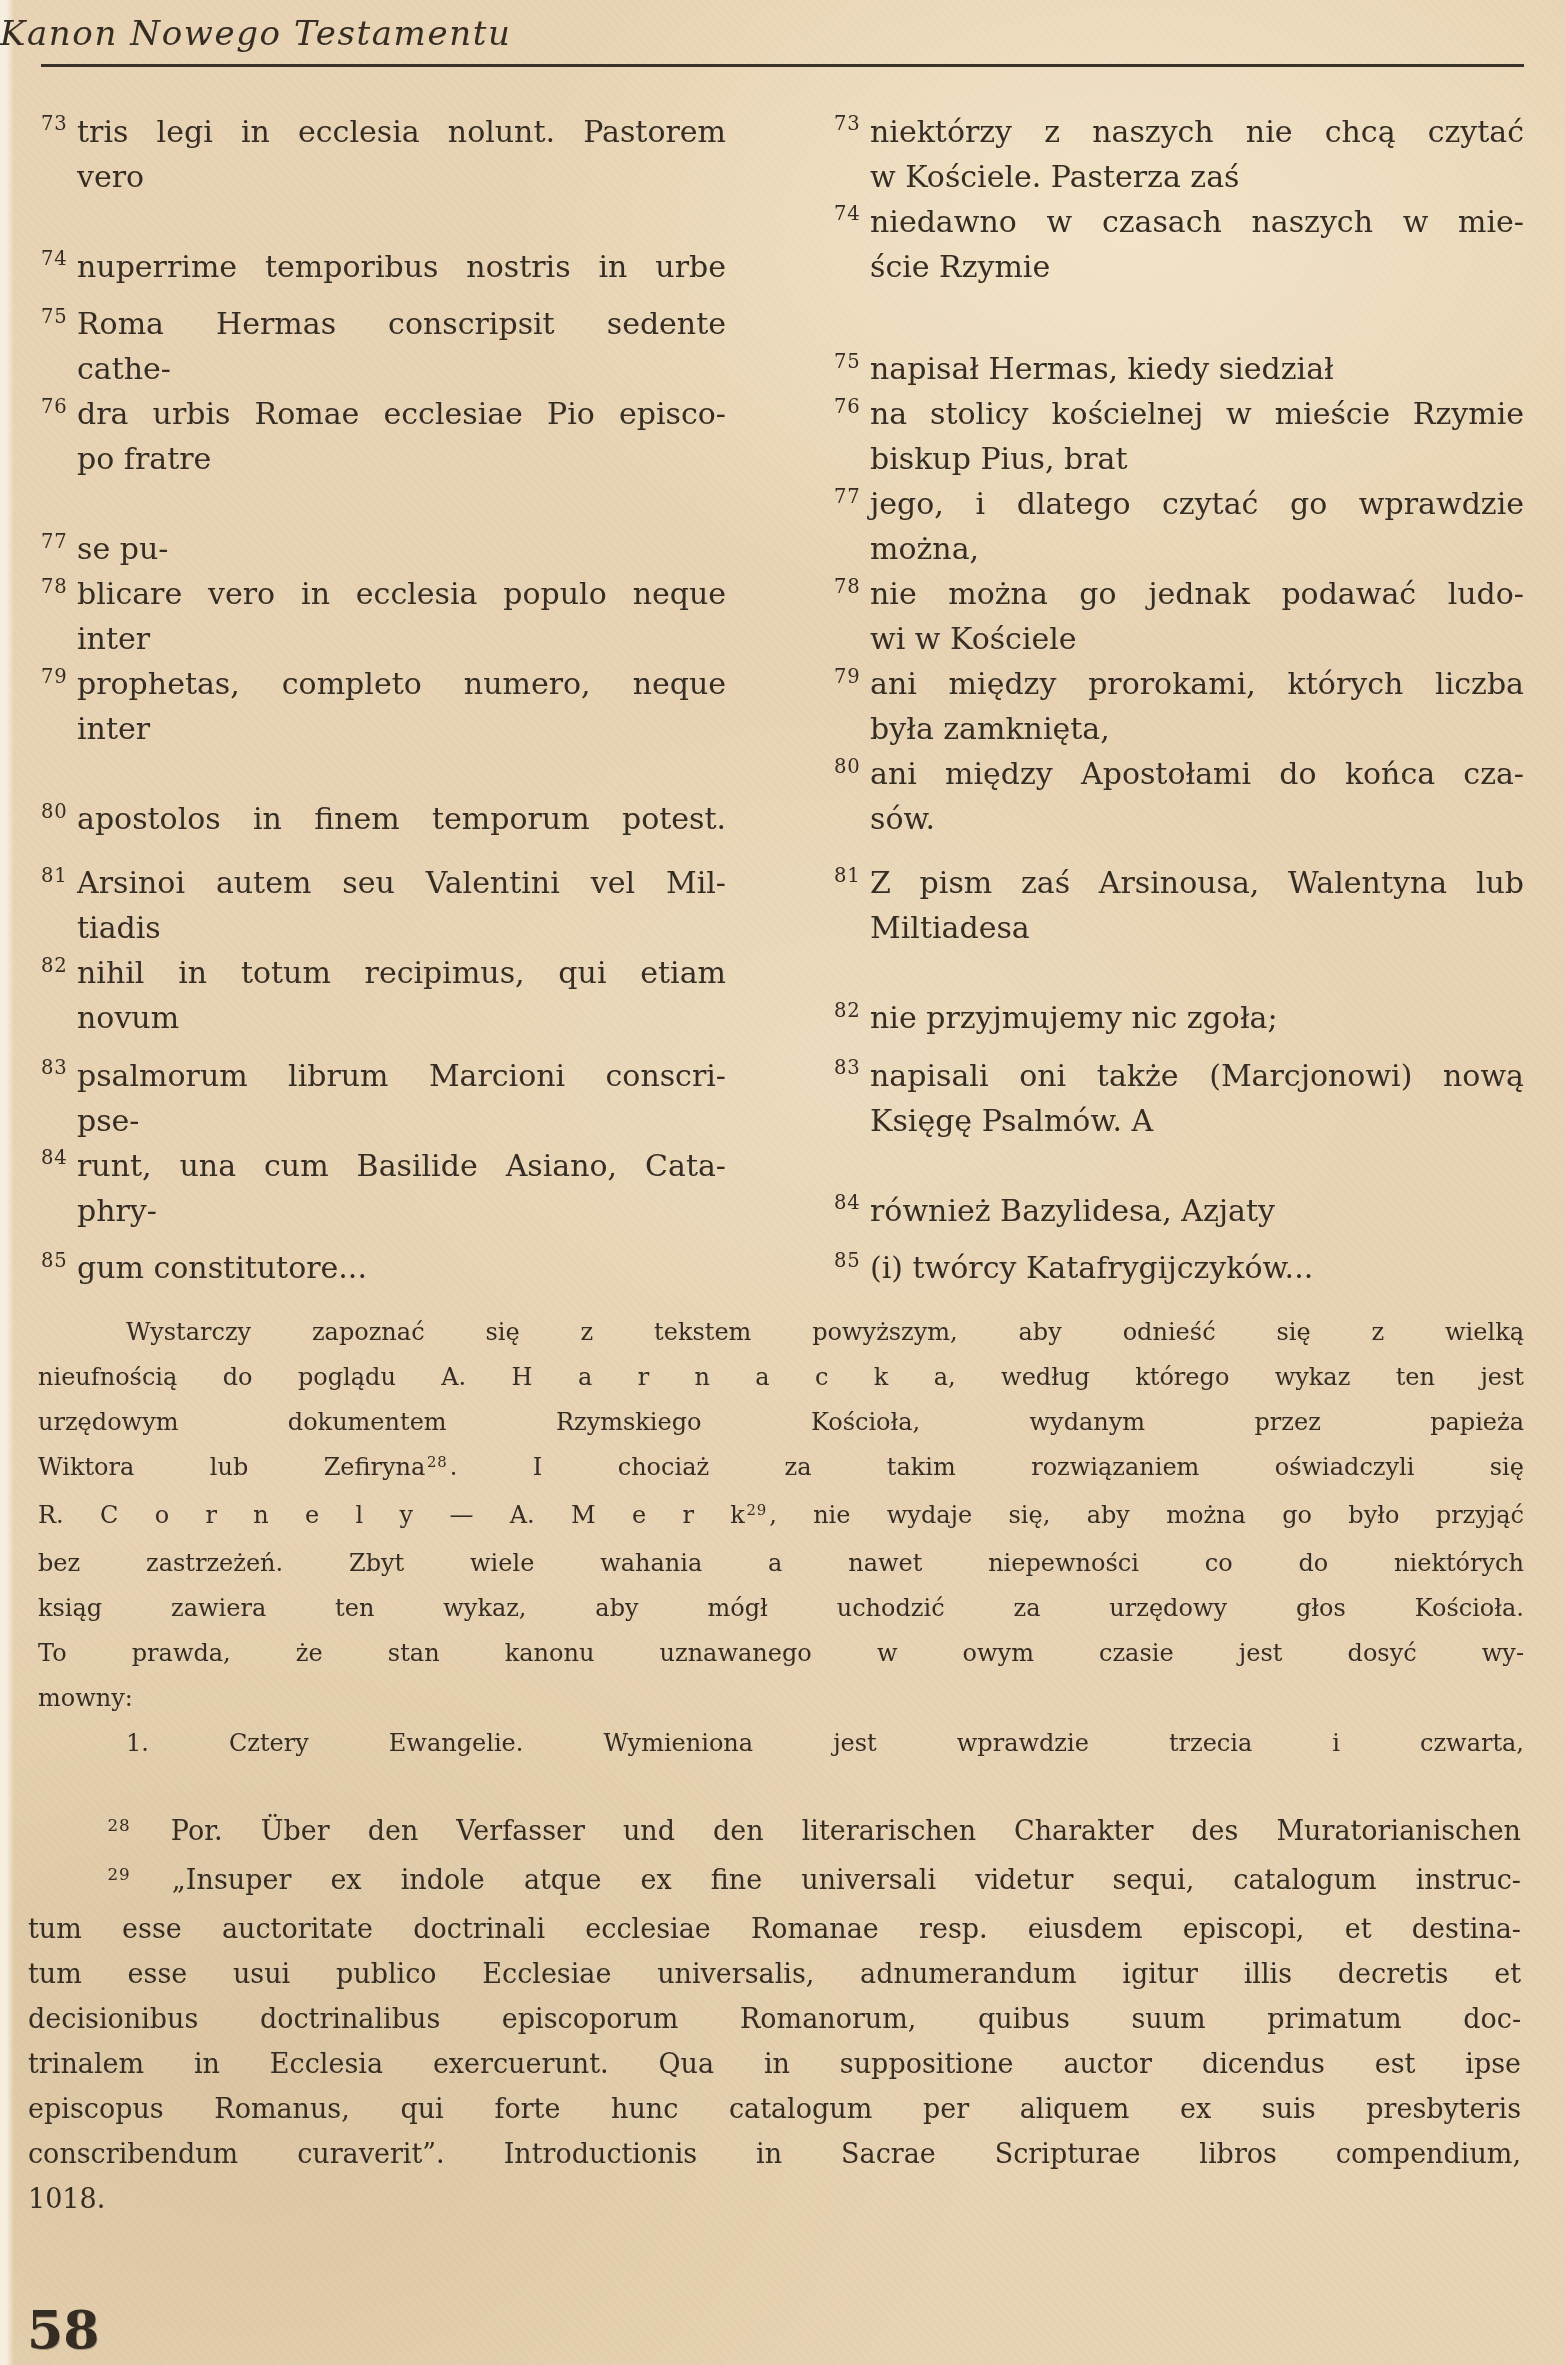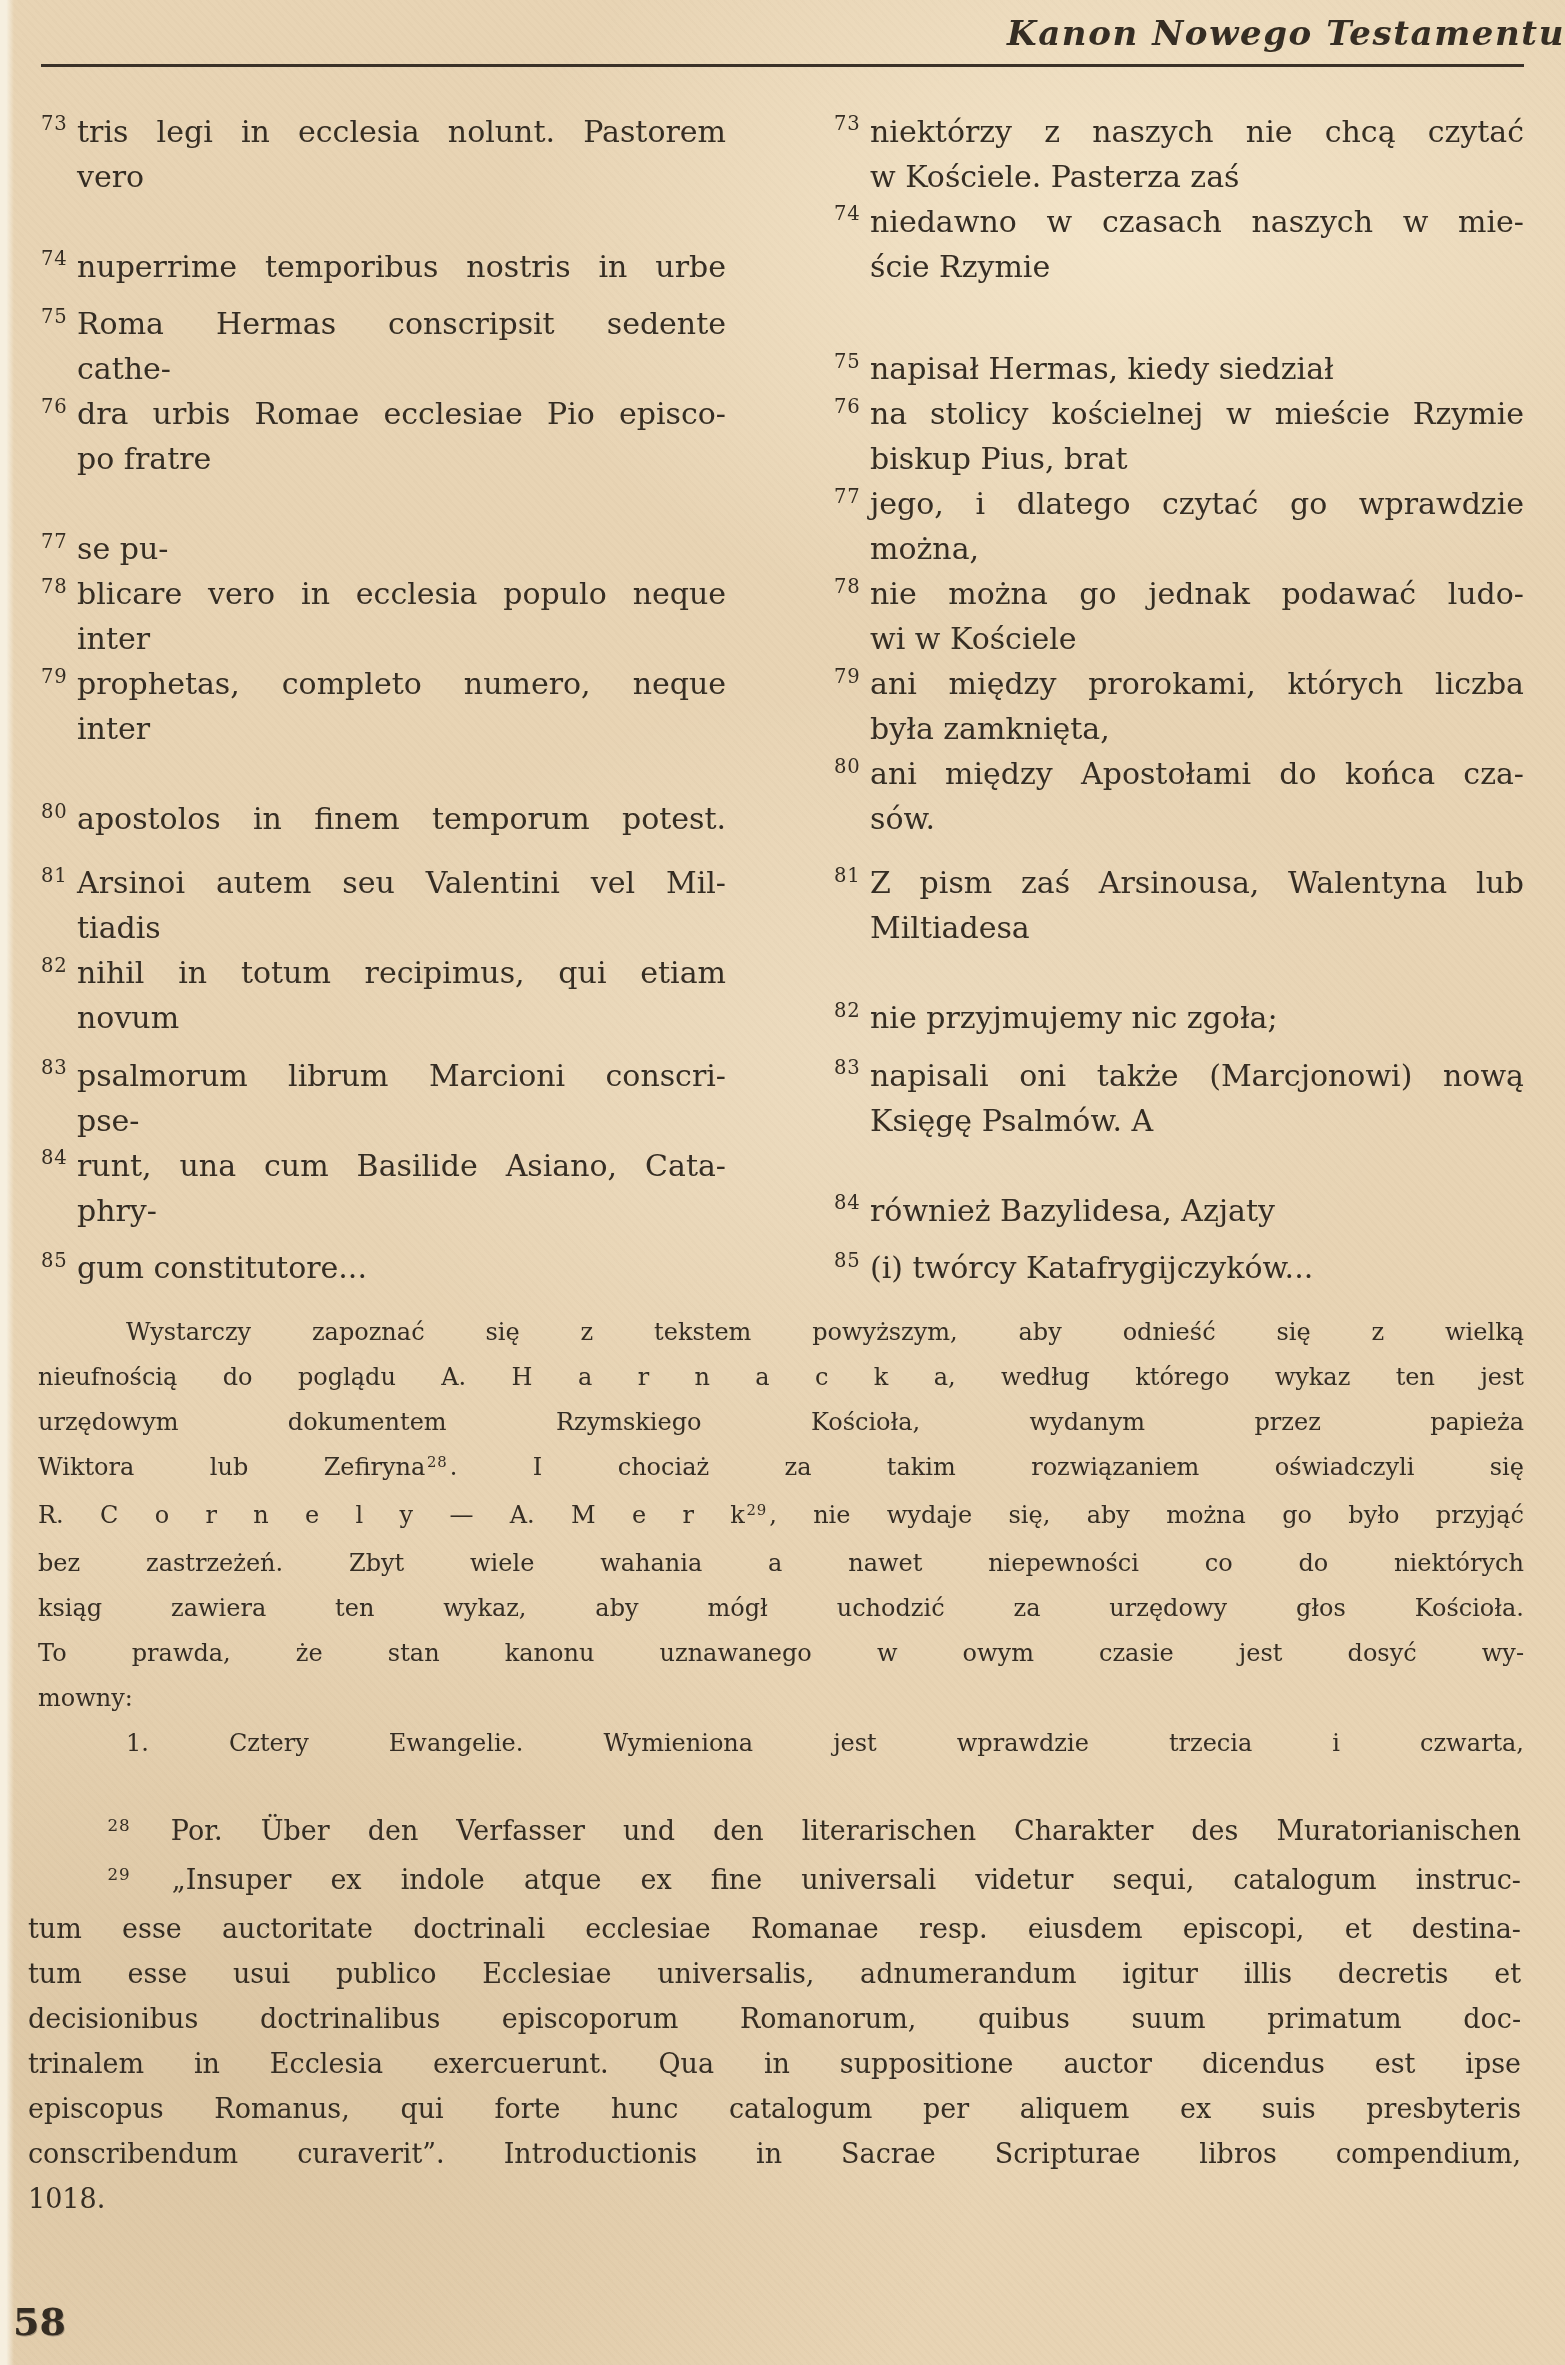--- a/index.html
+++ b/index.html
@@ -13,23 +13,23 @@
     background-image:
       linear-gradient(90deg,#f6efdf 0px,#f6efdf 6.3px,rgba(246,239,223,0) 14px),
       radial-gradient(1017px 665px at 72% 10%, rgba(255,246,224,.50), rgba(255,246,224,0) 62%),
       radial-gradient(1174px 861px at 15% 88%, rgba(176,146,102,.22), rgba(176,146,102,0) 65%),
       radial-gradient(783px 548px at 55% 45%, rgba(255,250,236,.20), rgba(255,250,236,0) 70%),
       repeating-linear-gradient(47deg, rgba(130,100,65,.025) 0 2.3px, rgba(255,255,255,0) 2.3px 6.3px);
     overflow:hidden;
   }
   .running-title{
     padding-top:12.5px;
-    text-align:right;
+    text-align:left;
     font-style:italic;
-    font-weight:bold;
+    font-weight:normal;
     font-size:34px;
     letter-spacing:1.6px;
   }
   .rule{
     margin:11px 41px 0 41px;
     border-top:3.1px solid #3a3128;
   }
   
   .cols{
     margin-top:42px;
@@ -71,22 +71,22 @@
   .fnotes .line.ind{text-indent:78px;}
   .sup{
     font-size:62%;
     position:relative;
     top:-0.55em;
     padding:0 2.3px 0 1.6px;
     letter-spacing:0.8px;
   }
   .pageno{
     position:absolute;
-    left:13px;top:2299px;
-    font-size:38px;
+    left:27px;top:2299px;
+    font-size:52px;
     font-weight:bold;
     text-shadow:0.8px 0.8px 0 rgba(58,49,40,.35);
   }
 </style>
 </head>
 <body>
 
 <div class="page">
   <header>
     <div class="running-title">Kanon Nowego Testamentu</div>

